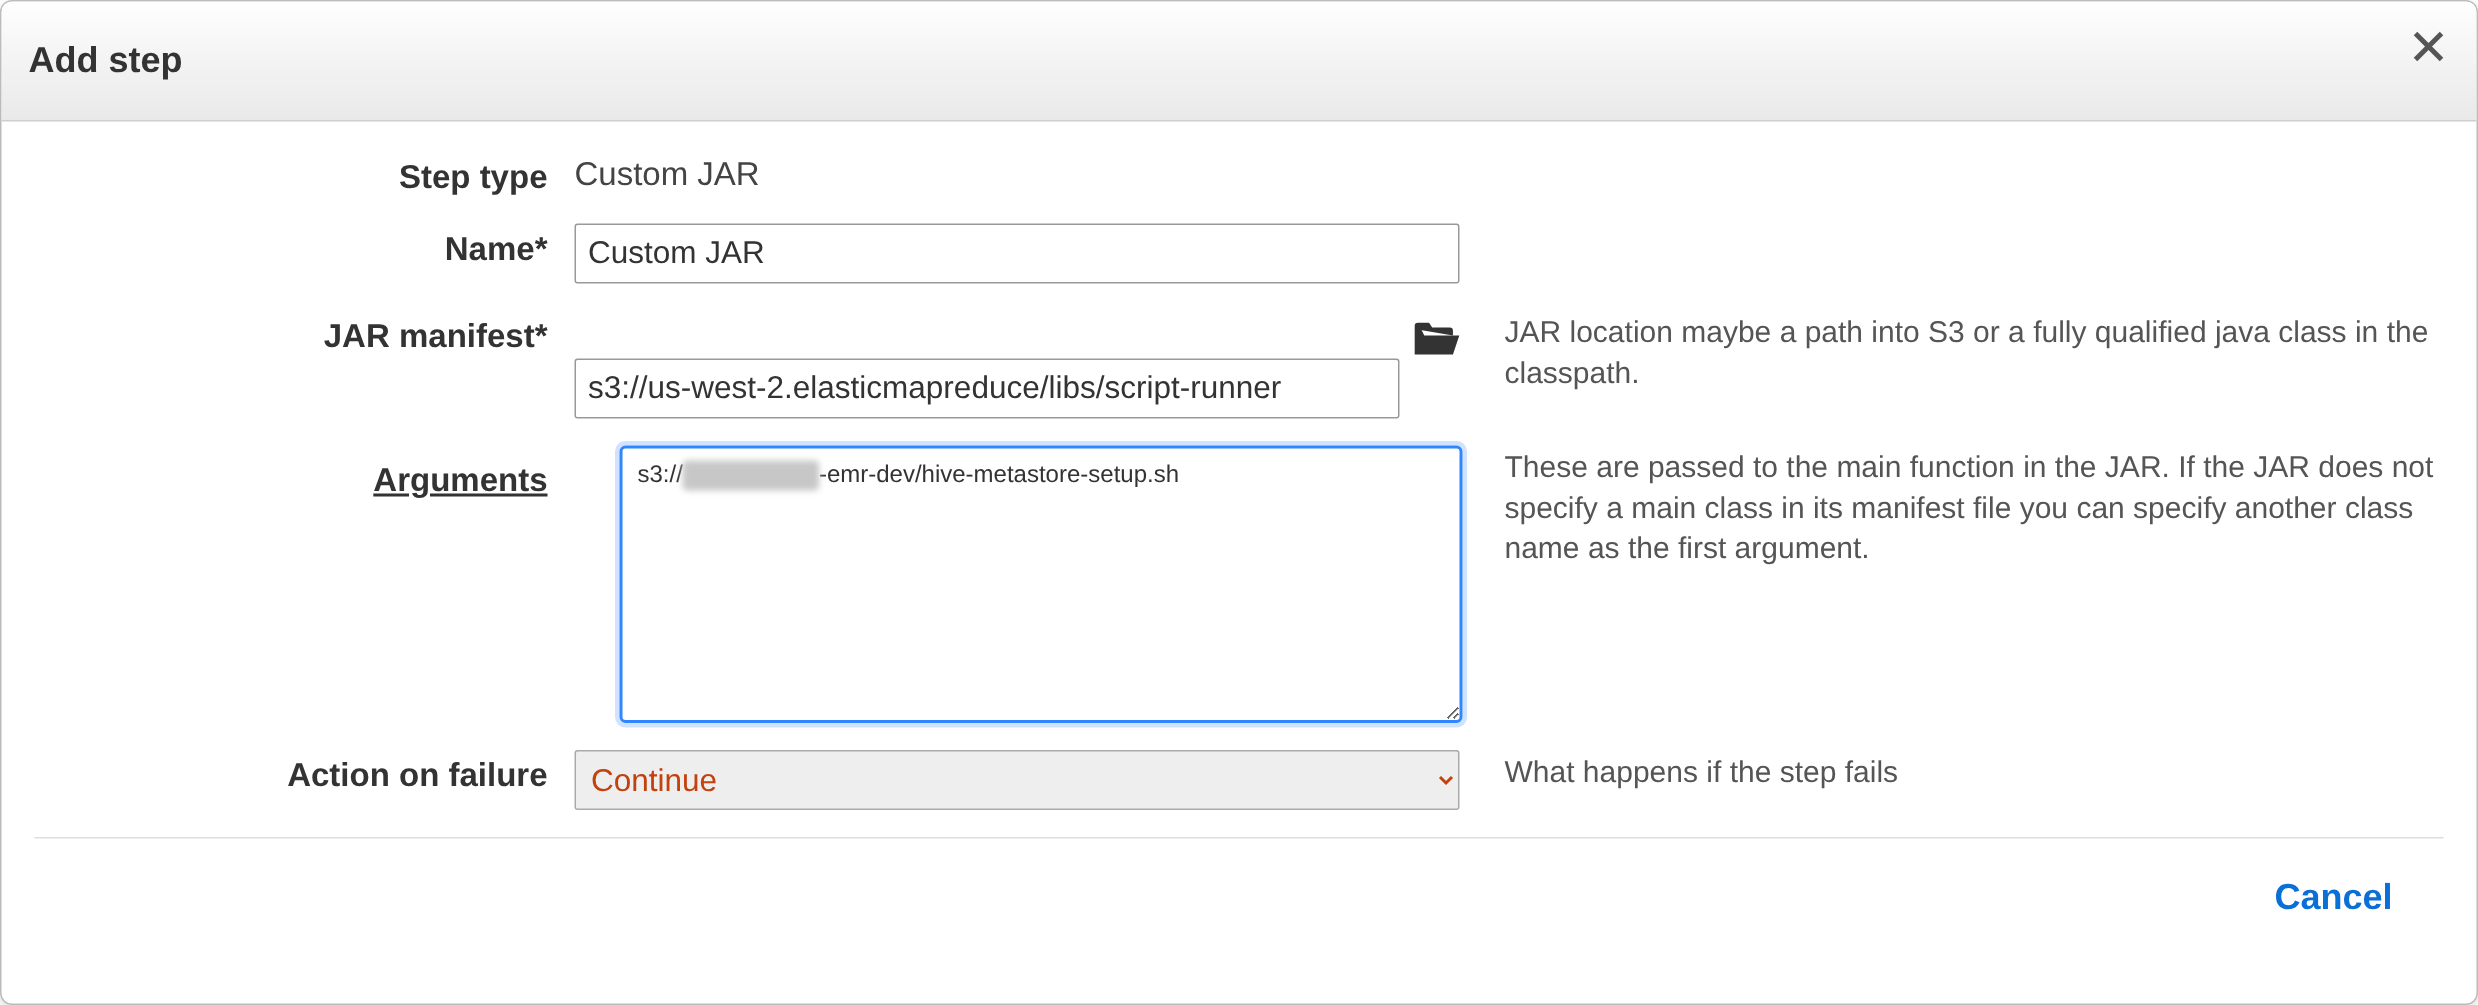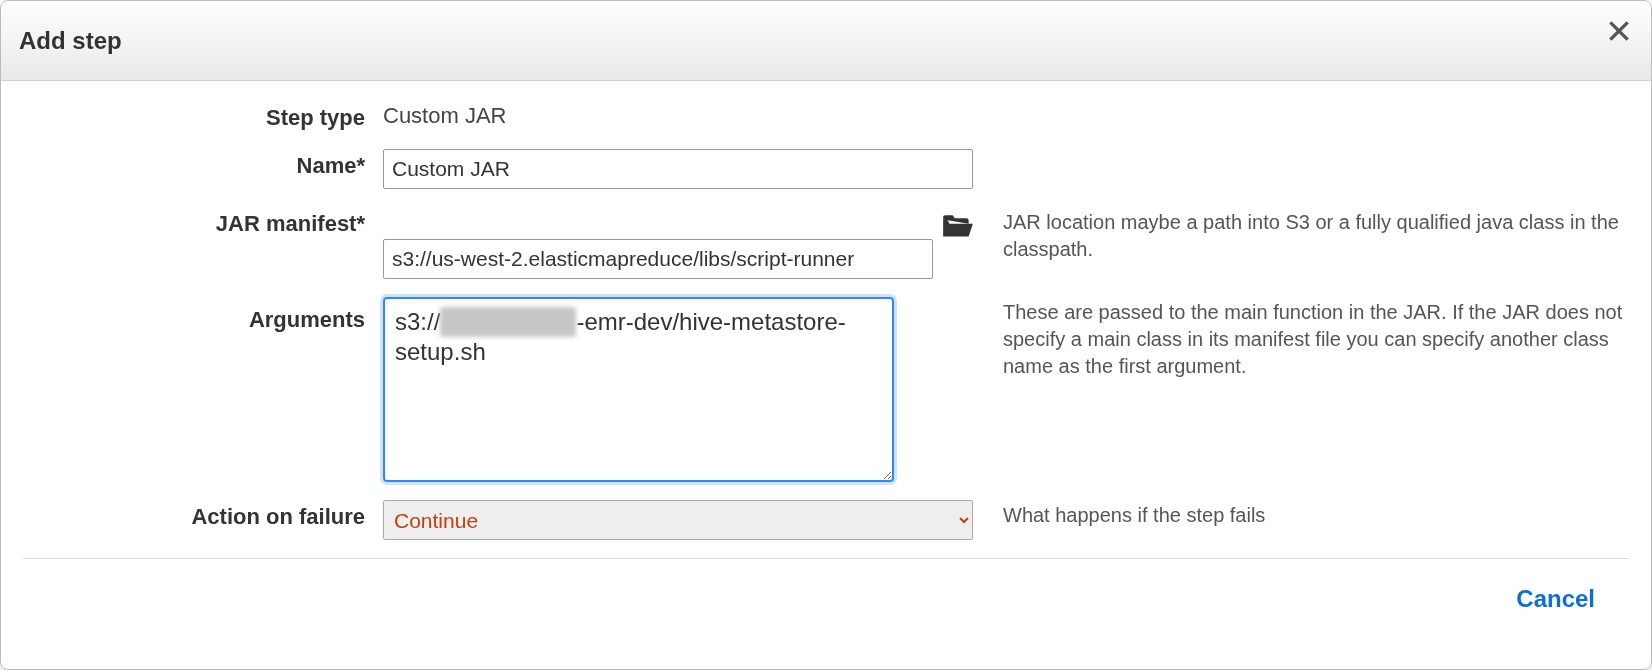--- a/index.html
+++ b/index.html
@@ -84,21 +84,21 @@
     padding: 4px 8px;
     border:1px solid #999;
     border-radius:2px;
     background:#fff;
     color:#333;
   }
   .jar-row input[type=text]{ width:550px;margin-top:32px; }
   .folder-icon {
     width:34px; height:28px; margin-left:8px; margin-top:6px; cursor:pointer;
   }
-  .arguments-row .label-col { padding-top:10px; }
+  .arguments-row .label-col { padding-top:10px;text-decoration:underline; }
   select {
     width:590px;
     height:40px;
     font-size:21px;
     padding:4px 6px;
     border:1px solid #aaa;
     background:#eee;
     color:#c2410c;
     border-radius:2px;
   }
@@ -185,21 +185,21 @@
             <path d="M2 6 L2 4 Q2 2 4 2 L11 2 L13 5 L24 5 Q26 5 26 7 L26 10" fill="#333"></path>
           </svg>
         </span>
       </div>
       <div class="help-col">JAR location maybe a path into S3 or a fully qualified java class in the classpath.</div>
     </div>
 
     <div class="row arguments-row">
       <div class="label-col bold">Arguments</div>
       <div class="field-col">
-        <div contenteditable="true" class="" style="width: 511px; height: 185px; font-size: 24px; padding: 8px 10px; border: 2px solid rgb(47, 134, 255); border-radius: 4px; box-shadow: rgba(66, 139, 255, 0.25) 0px 0px 0px 3px; line-height: 1.25; overflow: auto; resize: both;"><span>s3://</span><span class="redacted">████████</span><span>-emr-dev/hive-metastore-setup.sh</span></div>
+        <div contenteditable="true" class="" style="width: 562px; height: 185px; font-size: 16px; padding: 8px 10px; border: 2px solid rgb(47, 134, 255); border-radius: 4px; box-shadow: rgba(66, 139, 255, 0.25) 0px 0px 0px 3px; line-height: 1.25; overflow: auto; resize: both; margin-left: 30px;"><span>s3://</span><span class="redacted">████████</span><span>-emr-dev/hive-metastore-setup.sh</span></div>
       </div>
       <div class="help-col">These are passed to the main function in the JAR. If the JAR does not specify a main class in its manifest file you can specify another class name as the first argument.</div>
     </div>
 
     <div class="row">
       <div class="label-col bold">Action on failure</div>
       <div class="field-col">
         <select>
           <option selected="">Continue</option>
         </select>

